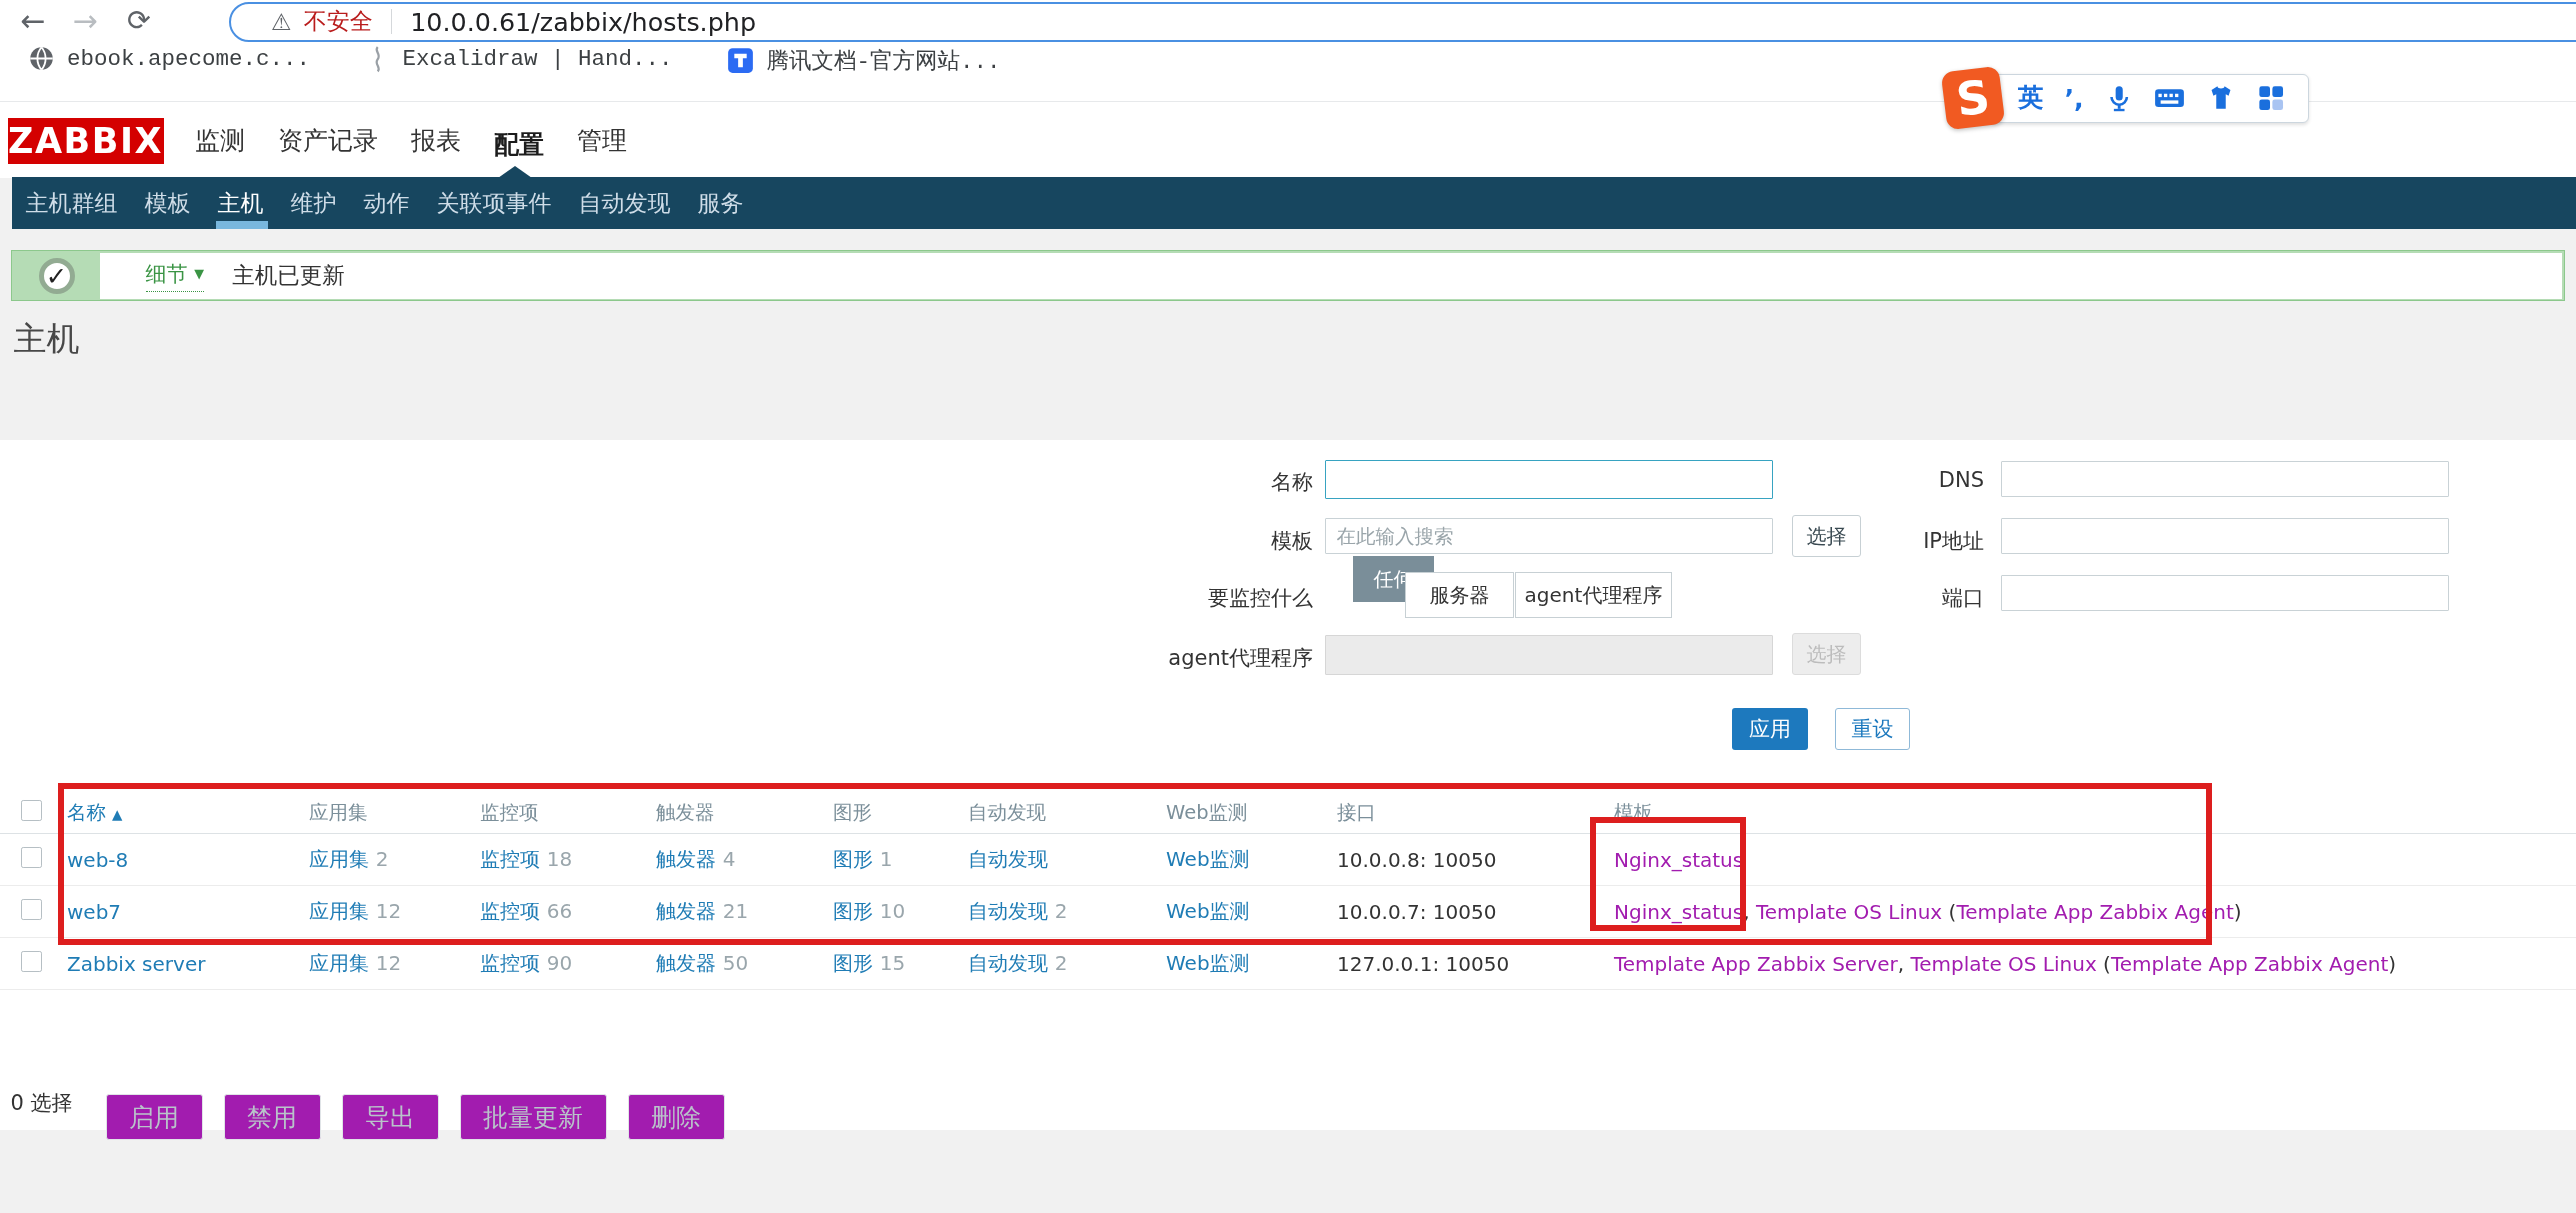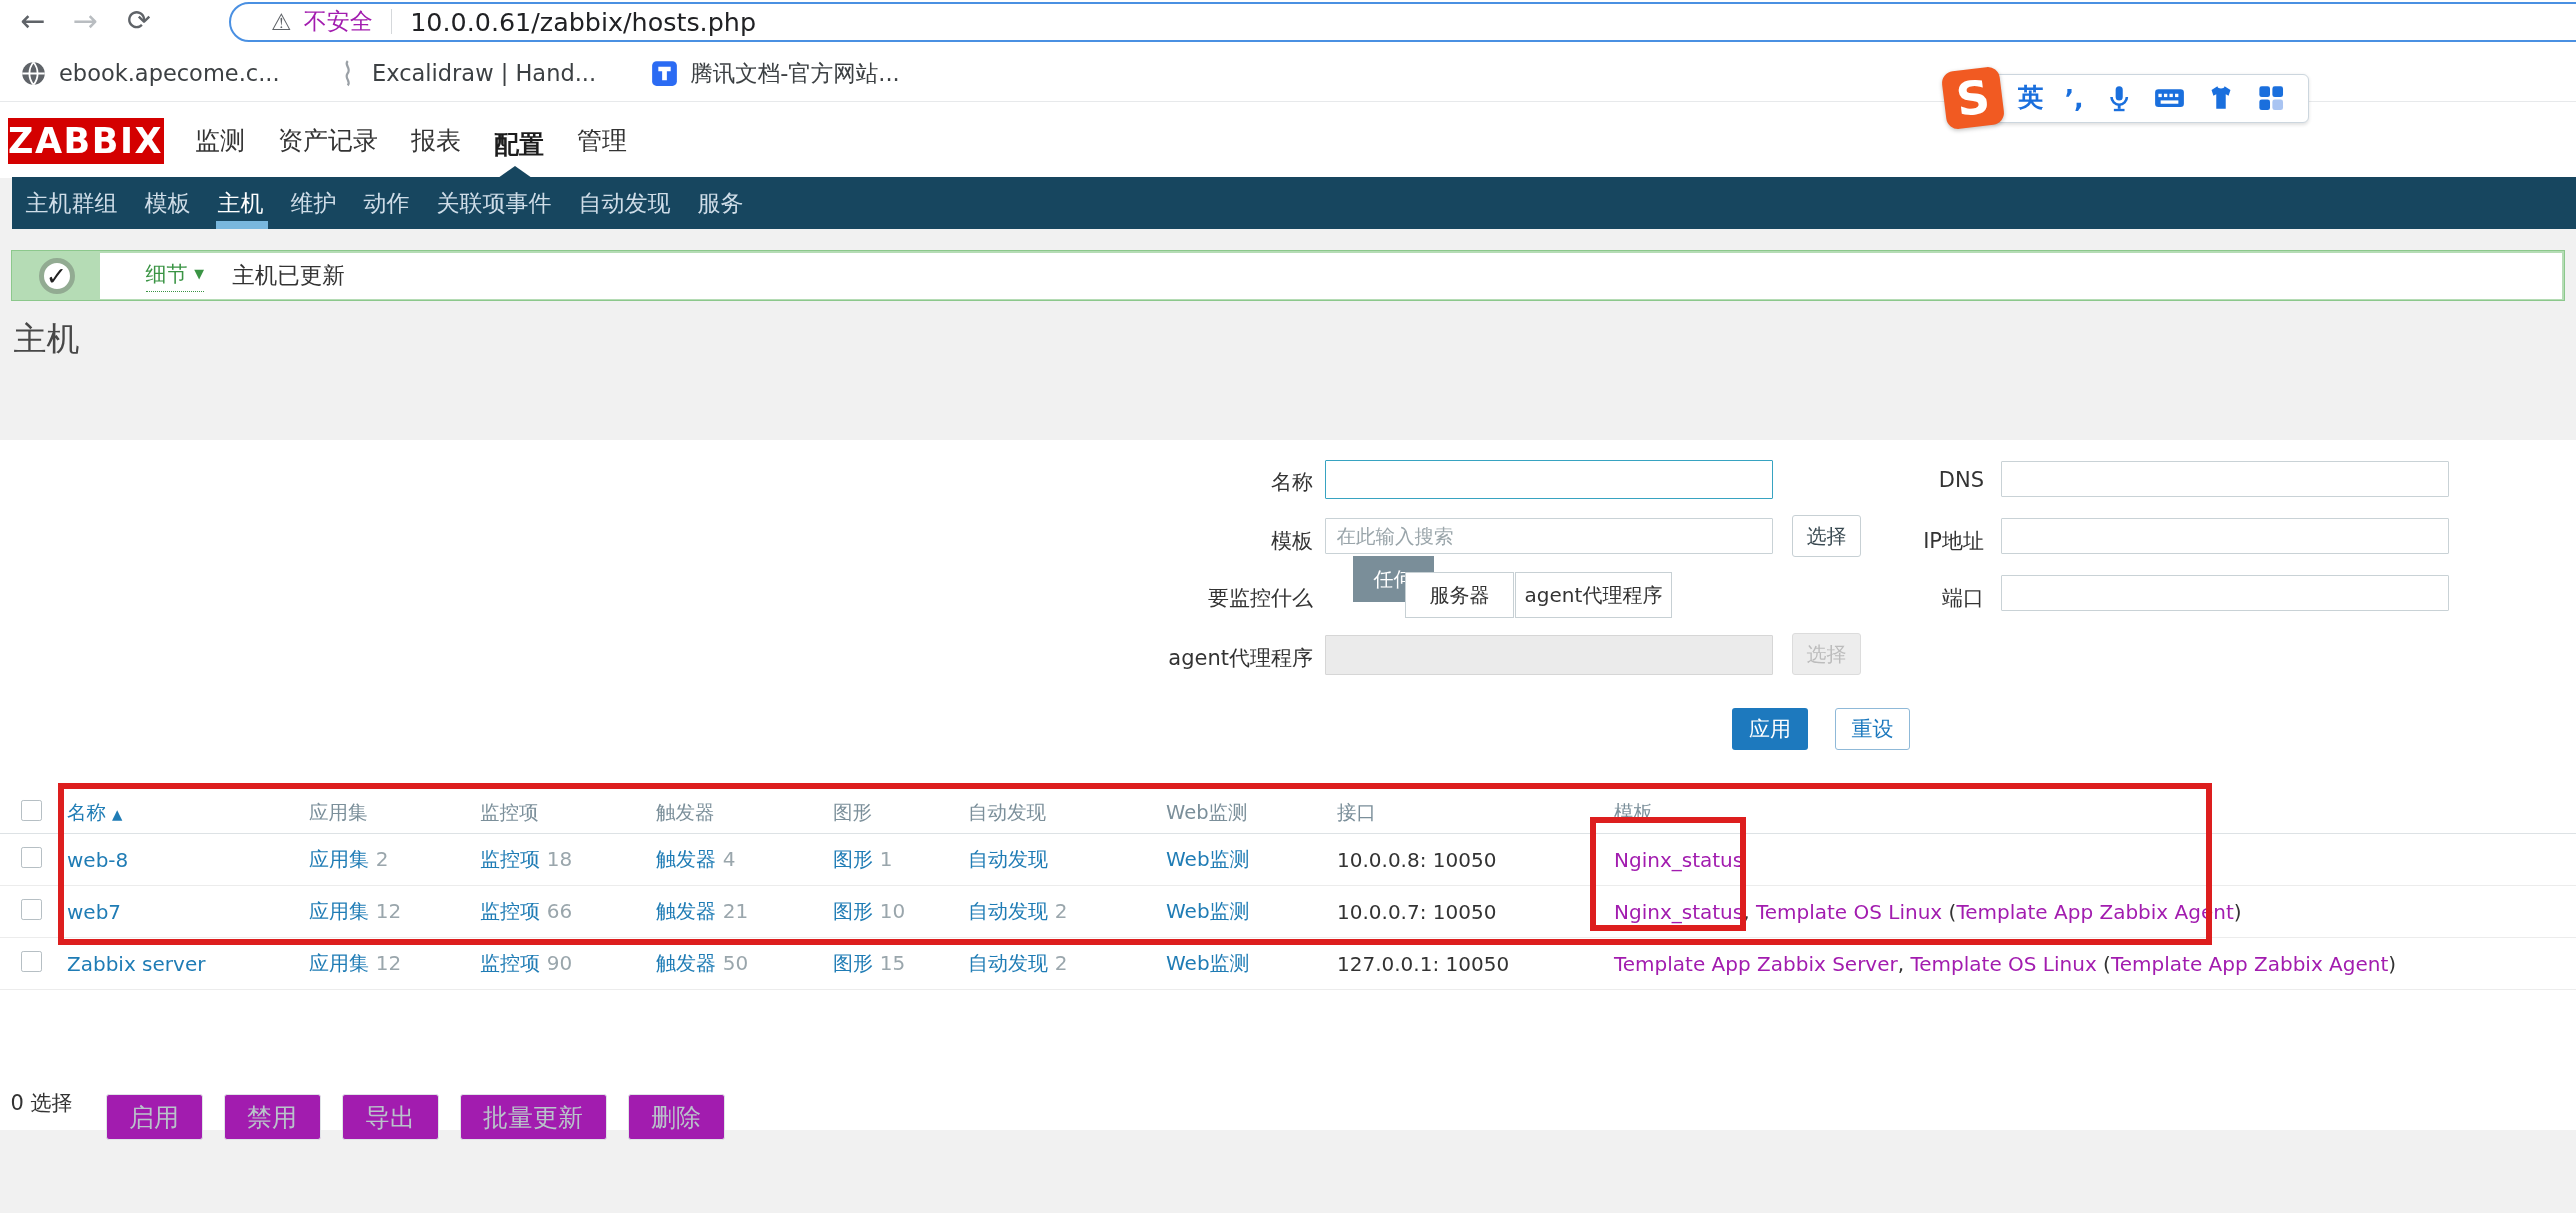--- a/index.html
+++ b/index.html
@@ -9,27 +9,27 @@
   
   .chrome{ position:absolute; top:0; left:0; width:100%; height:45px; background:#fff; }
   .nav-ico{ position:absolute; top:0; width:42px; height:42px; line-height:42px; text-align:center;
             font-size:30px; color:#5f6368; cursor:pointer; }
   .ico-back{ left:12px; }
   .ico-fwd{ left:64px; color:#b9bdc1; }
   .ico-reload{ left:118px; font-size:28.4px; }
   .urlbar{ position:absolute; left:229px; top:1.5px; right:-30px; height:40px; background:#fff;
            border:2.2px solid #4a90e2; border-radius:22px; display:flex; align-items:center; padding-left:40px; }
   .warn{ font-size:23px; color:#5f6368; }
-  .notsecure{ font-size:23px; color:#a21caf; margin-left:12px; }
+  .notsecure{ font-size:23px; color:#b91c1c; margin-left:12px; }
   .urlsep{ width:1.5px; height:25.4px; background:#d5d8db; margin:0 18px; }
   .urltext{ font-size:25.4px; color:#202124; }
 
   
   .bookmarks{ position:absolute; top:45px; left:0; width:100%; height:57px; background:#fff;
-              border-bottom:1.5px solid #e7e9eb; display:flex; align-items:center; padding-left:20px; }
+              border-bottom:1.5px solid #e7e9eb; display:flex; align-items:flex-start; padding-left:28px;font-family:Liberation Mono, monospace; }
   .bm{ display:flex; align-items:center; margin-right:55px; cursor:pointer; }
   .bm-label{ font-size:22.5px; color:#3c4043; margin-left:12px; white-space:nowrap; }
 
   
   .ime{ position:absolute; left:1944px; top:69px; display:flex; align-items:center; z-index:60; }
   .ime-s{ width:58px; height:58px; background:#f15a22; border-radius:12px; color:#fff; font-weight:bold;
           font-size:46px; display:flex; align-items:center; justify-content:center; transform:rotate(-7deg);
           box-shadow:0 1.5px 4.5px rgba(0,0,0,.25); z-index:2; }
   .ime-bar{ height:49px; background:#fff; border:1.5px solid #ccd6de; border-radius:6px; display:flex;
             align-items:center; gap:21px; padding:0 22.5px 0 27px; margin-left:-12px;

